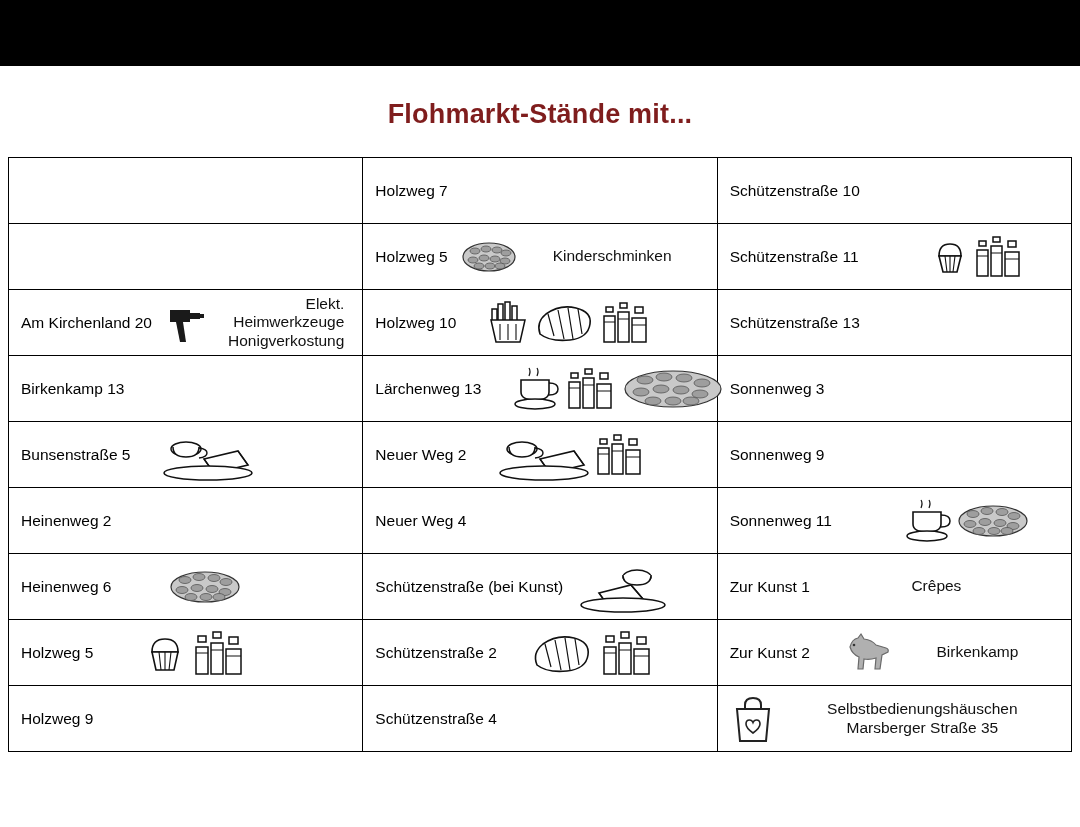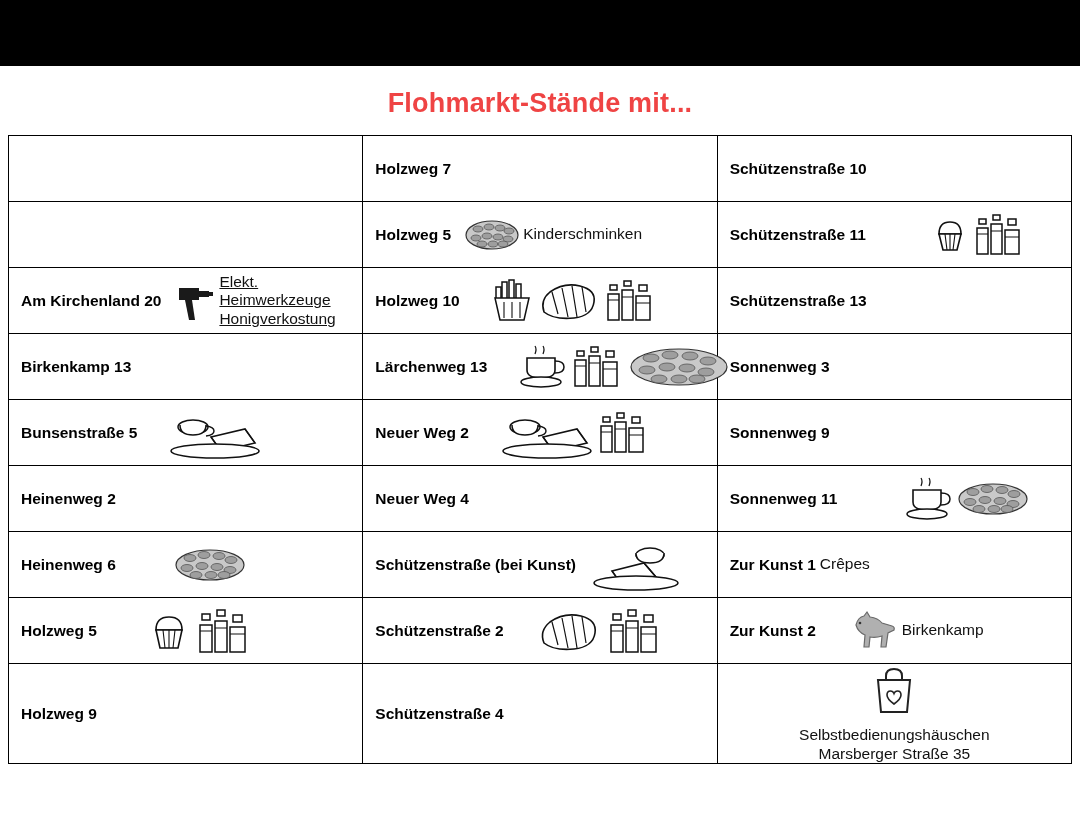--- a/index.html
+++ b/index.html
@@ -15,22 +15,22 @@
   }
   #top-band {
     width: 1080px;
     height: 66px;
     background: #000000;
   }
   #page-title {
     text-align: center;
     font-size: 27px;
     font-weight: bold;
-    color: #ef4444;
-    margin: 0;
+    color: #7f1d1d;
+    margin: 11px;
     padding: 22px 0 16px 0;
     letter-spacing: 0.2px;
   }
   #grid {
     width: 1064px;
     margin: 0 auto;
     border-collapse: collapse;
     table-layout: fixed;
   }
   #grid td {
@@ -42,35 +42,34 @@
     box-sizing: border-box;
   }
   .cell-inner {
     display: flex;
     align-items: center;
     width: 100%;
     gap: 4px;
   }
   .addr {
     font-size: 15.5px;
-    font-weight: bold;
+    font-weight: normal;
     color: #000000;
     white-space: nowrap;
   }
   .note {
     font-size: 15.5px;
     color: #111111;
     flex: 1;
-    text-align: left;
+    text-align: center;
     line-height: 1.18;
   }
   .note.two-line {
-    text-align: left;
+    text-align: right;
     padding-right: 6px;
-    text-decoration: underline;
   }
   .icons {
     display: flex;
     align-items: center;
     gap: 2px;
     margin-left: 10px;
   }
   .icons.right {
     margin-left: auto;
     margin-right: 30px;
@@ -83,21 +82,20 @@
     line-height: 0;
   }
   .ico svg {
     display: block;
   }
   .bag-block {
     display: flex;
     align-items: center;
     gap: 10px;
     width: 100%;
-    flex-direction: column;
   }
   .bag-text {
     flex: 1;
     text-align: center;
     font-size: 15.5px;
     line-height: 1.2;
     color: #111111;
   }
 </style>
 </head>

